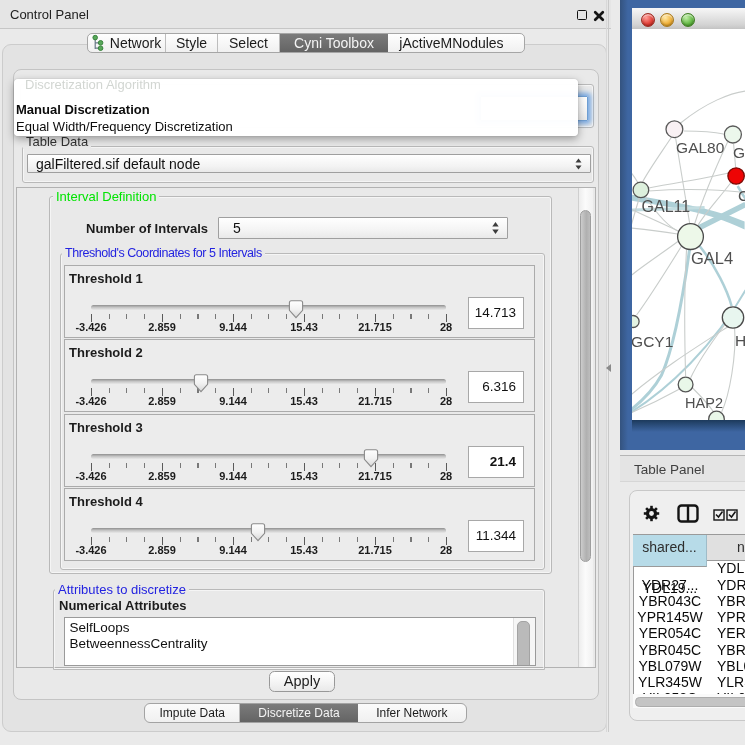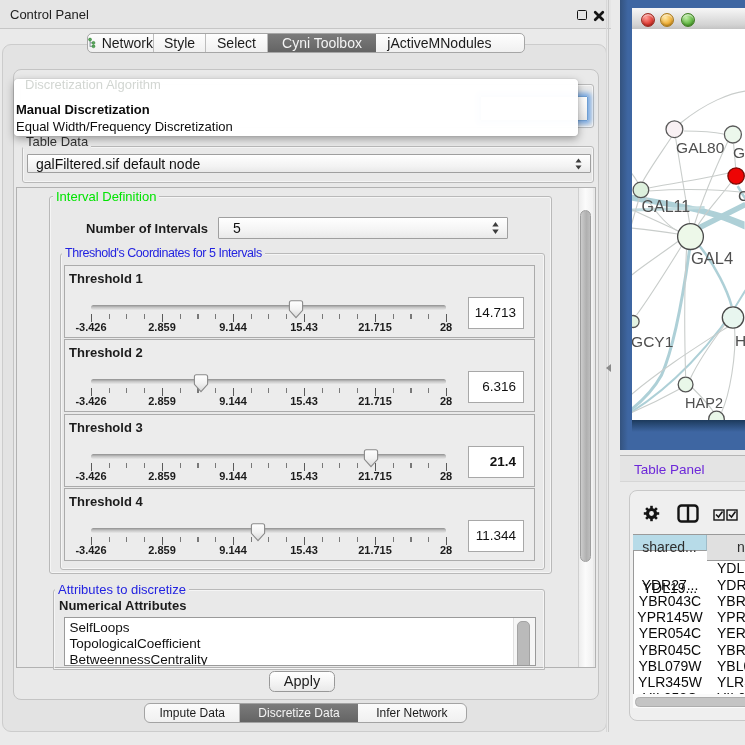--- a/index.html
+++ b/index.html
@@ -51,24 +51,24 @@
 
 .vline{position:absolute;top:0;height:732px;width:1px;}
 
 #netframe{position:absolute;left:620px;top:0;width:125px;height:450px;background:linear-gradient(90deg,#34537f,#3e66a2 8px);}
 #nettitle{position:absolute;left:12px;top:8px;width:113px;height:21px;background:linear-gradient(#f7f7f7,#d3d3d3 80%,#c3c3c3);border-bottom:1px solid #8a8a8a;}
 .tl{position:absolute;top:5px;width:12px;height:12px;border-radius:50%;box-shadow:inset 0 1.5px 1px rgba(255,255,255,0.55), inset 0 -1px 2px rgba(0,0,0,0.25);}
 #netcanvas{position:absolute;left:12.4px;top:29px;width:112.6px;height:391px;background:#ffffff;overflow:hidden;}
 #netshadow{position:absolute;left:12.4px;top:420px;width:112.6px;height:12px;background:linear-gradient(#16324f,rgba(62,102,162,0));opacity:.85;}
 
 #tpstrip{position:absolute;left:620px;top:455px;width:125px;height:27px;background:#e4e4e4;border-top:1px solid #b5b5b5;border-bottom:1px solid #d6d6d6;box-sizing:border-box;}
-#tpstrip .t{position:absolute;left:14px;top:6px;font-size:13.5px;color:#6d28d9;}
+#tpstrip .t{position:absolute;left:14px;top:6px;font-size:13.5px;color:#404040;}
 #tcontainer{position:absolute;left:629px;top:490px;width:124px;height:231px;background:#efefef;border:1px solid #c8c8c8;border-radius:8px;box-sizing:border-box;}
 #ttable{position:absolute;left:633px;top:534px;width:112px;height:174px;background:#ffffff;border-left:1px solid #9a9a9a;border-top:1px solid #9a9a9a;box-sizing:border-box;overflow:hidden;}
-#th1{position:absolute;left:633px;top:534.5px;width:74px;height:16px;background:#b7dbe8;border-right:1px solid #9fbcc8;border-bottom:1px solid #9a9a9a;box-sizing:border-box;text-align:center;font-size:14px;color:#2e2e2e;line-height:25px;}
+#th1{position:absolute;left:633px;top:534.5px;width:74px;height:32px;background:#b7dbe8;border-right:1px solid #9fbcc8;border-bottom:1px solid #9a9a9a;box-sizing:border-box;text-align:center;font-size:14px;color:#2e2e2e;line-height:25px;}
 #th2{position:absolute;left:707px;top:534.5px;width:38px;height:26px;background:#e0e0e0;border-bottom:1px solid #9a9a9a;box-sizing:border-box;font-size:14px;color:#2e2e2e;line-height:25px;padding-left:30px;}
 .tcell1{position:absolute;left:633px;width:74px;height:16.2px;text-align:center;font-size:14px;color:#0a0a0a;line-height:16.2px;}
 .tcell2{position:absolute;left:717px;width:40px;height:16.2px;font-size:14px;color:#0a0a0a;line-height:16.2px;}
 #hsb{position:absolute;left:633px;top:694px;width:112px;height:14px;background:#fafafa;}
 #hsbthumb{position:absolute;left:635px;top:697px;width:130px;height:8px;border-radius:4.5px;background:#c4c4c4;border:1px solid #adadad;}
 </style></head>
 <body>
 <div id="page">
 
 <div id="titlebar">
@@ -206,36 +206,35 @@
       </defs>
 <path d="M3.4,0.7 L12.6,0.7 Q14.6,0.7 14.6,2.7 L14.6,10.3 L8,17.7 L1.4,10.3 L1.4,2.7 Q1.4,0.7 3.4,0.7 Z" fill="url(#thg4)" stroke="#8a8a8a" stroke-width="1.1"></path>
     </svg>
 <div class="vfield" style="top:519.5px;">11.344</div>
 
 <div class="group" style="left:53px;top:589px;width:490px;height:79px;border-radius:3px 3px 0 0;"></div>
 <div class="gtitle" style="left:55px;top:582px;color:#2323e0;">Attributes to discretize</div>
 <div class="bold lbl" style="left:59px;top:598px;font-size:13px;">Numerical Attributes</div>
 <div id="list">
 <div class="it">SelfLoops</div>
-      <div class="it">TopologicalCoefficient</div>
       <div class="it">BetweennessCentrality</div>
 <div style="position:absolute;left:448px;top:0;width:23px;height:49px;background:#f6f6f6;border-left:1px solid #e0e0e0;"></div>
 <div style="position:absolute;left:452px;top:3px;width:11px;height:60px;border-radius:5px;background:#bababa;border:1px solid #a3a3a3;"></div>
 </div>
 
 <div id="apply">Apply</div>
 
 <div id="btabs">
 <div class="seg" style="width:96px;">Impute Data</div>
 <div class="seg dark" style="width:118px;">Discretize Data</div>
 <div class="seg" style="width:109px;border-right:none;">Infer Network</div>
 </div>
 
 <div id="tabbar">
-<div class="seg" style="width:66px;"><svg width="12" height="18" viewBox="0 0 12 18" style="margin-right:6px;">
+<div class="seg" style="width:78px;"><svg width="12" height="18" viewBox="0 0 12 18" style="margin-right:6px;">
           <path d="M3.2,4.5 L3.2,15 M3.2,8.8 L8.2,8.8 M3.2,14.2 L8.2,14.2" stroke="#6a7a88" stroke-width="1.2" fill="none"></path>
           <circle cx="3.2" cy="3.6" r="2.3" fill="#58a85a" stroke="#2f7d33" stroke-width="0.9"></circle>
           <circle cx="8.6" cy="8.8" r="2.3" fill="#58a85a" stroke="#2f7d33" stroke-width="0.9"></circle>
           <circle cx="8.6" cy="14.2" r="2.3" fill="#58a85a" stroke="#2f7d33" stroke-width="0.9"></circle>
         </svg>Network</div>
 <div class="seg" style="width:52px;">Style</div>
 <div class="seg" style="width:62px;">Select</div>
 <div class="seg dark" style="width:108px;">Cyni Toolbox</div>
 <div class="seg" style="width:127px;border-right:none;">jActiveMNodules</div>
 </div>

